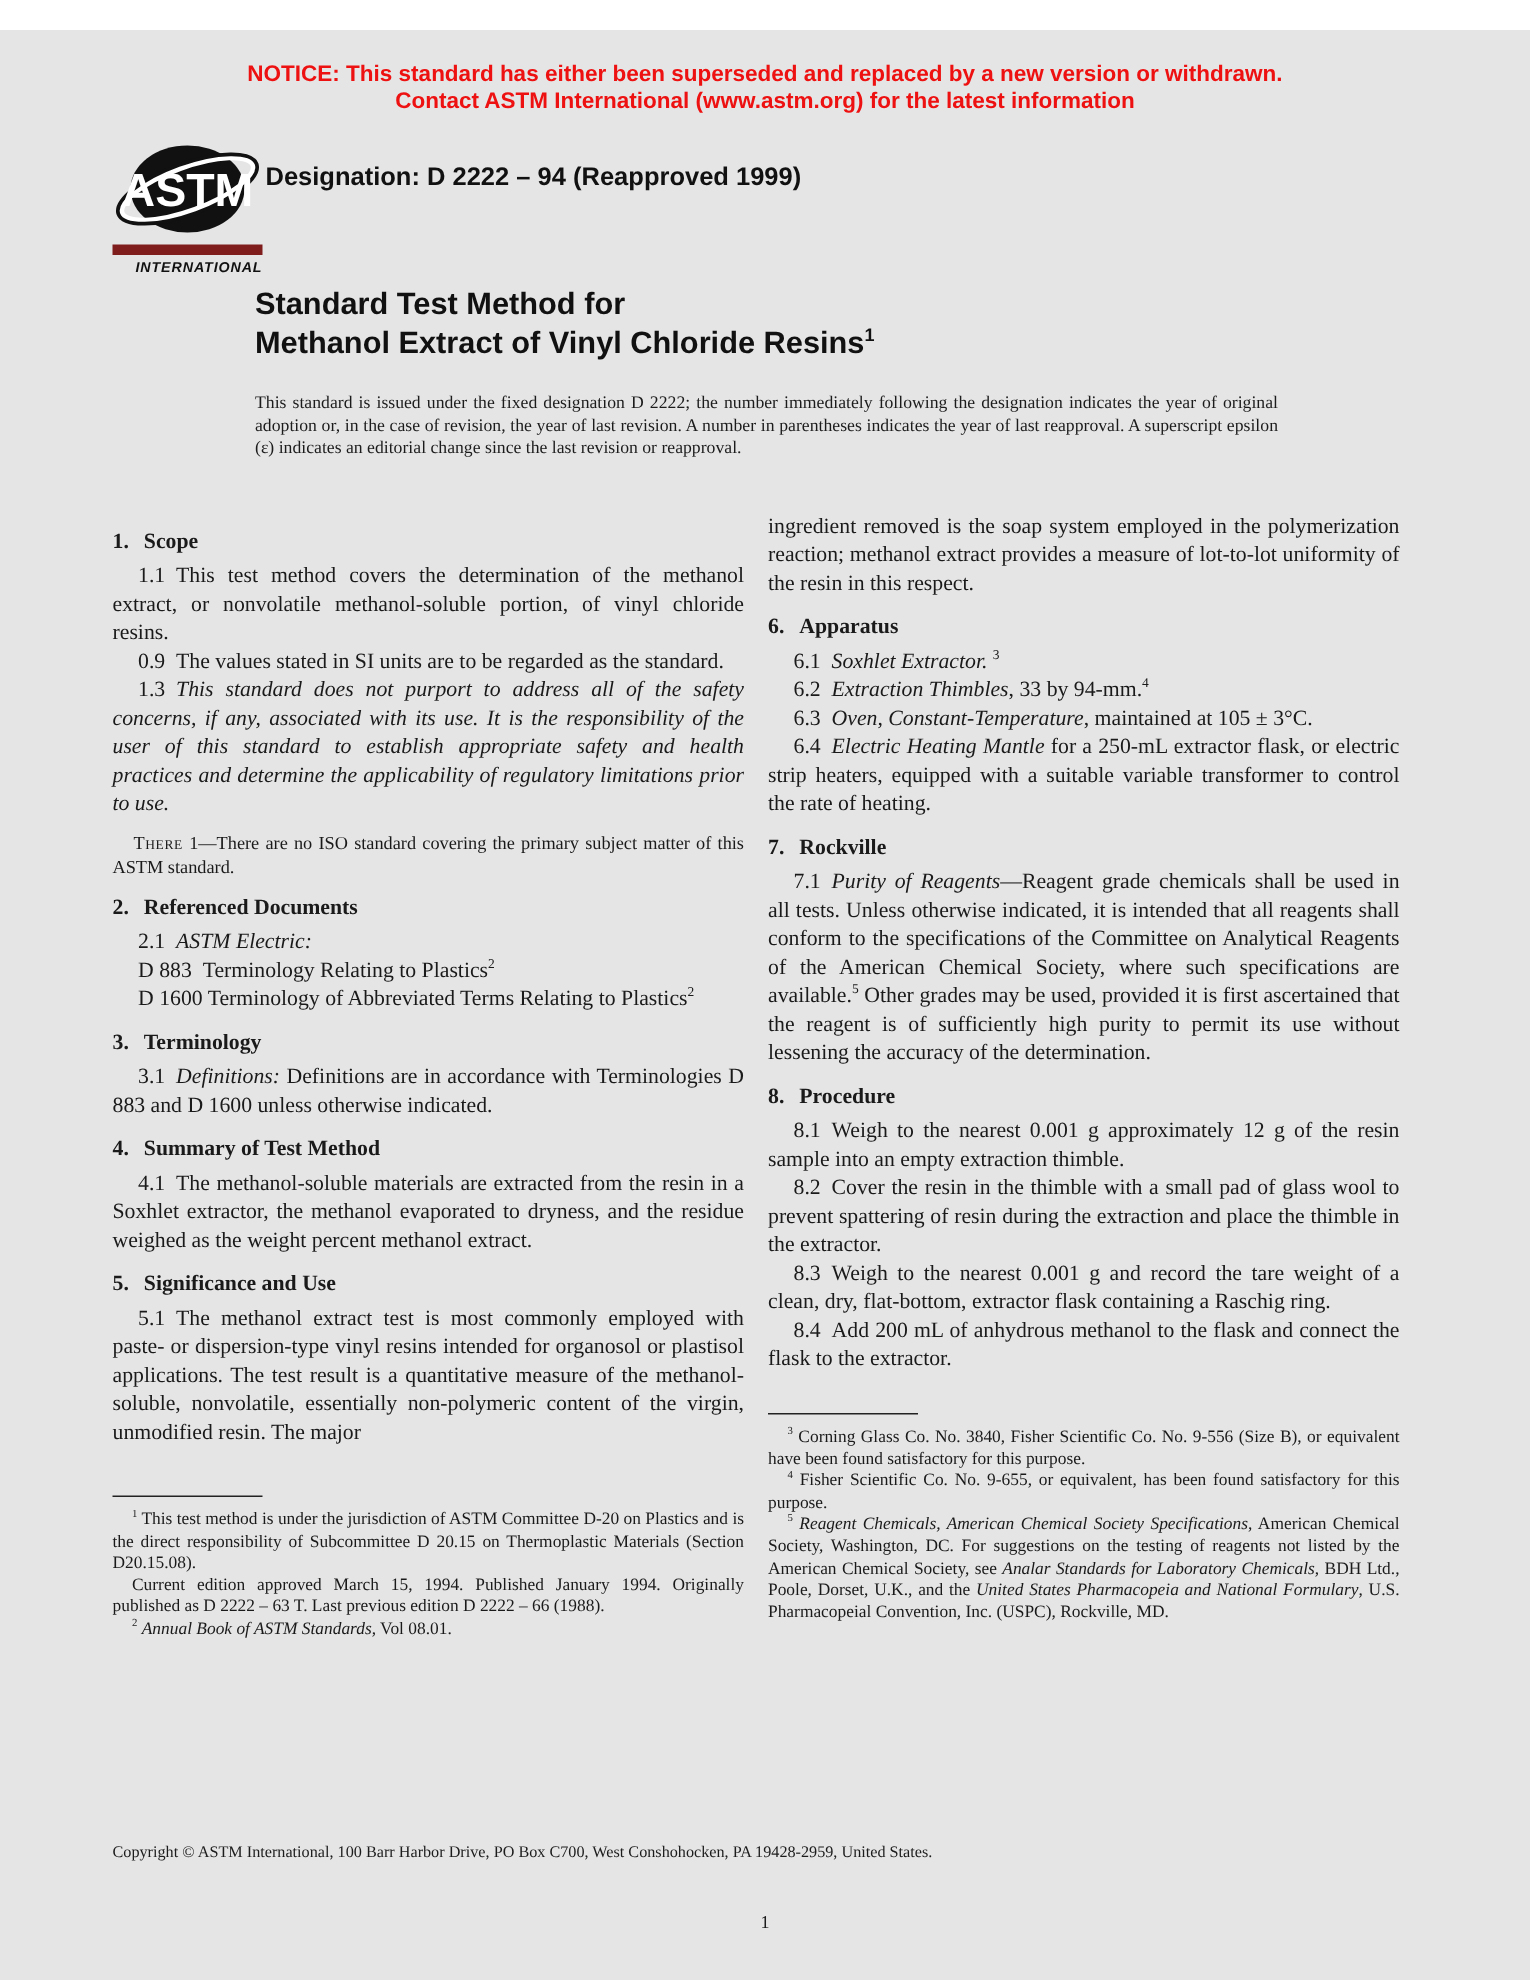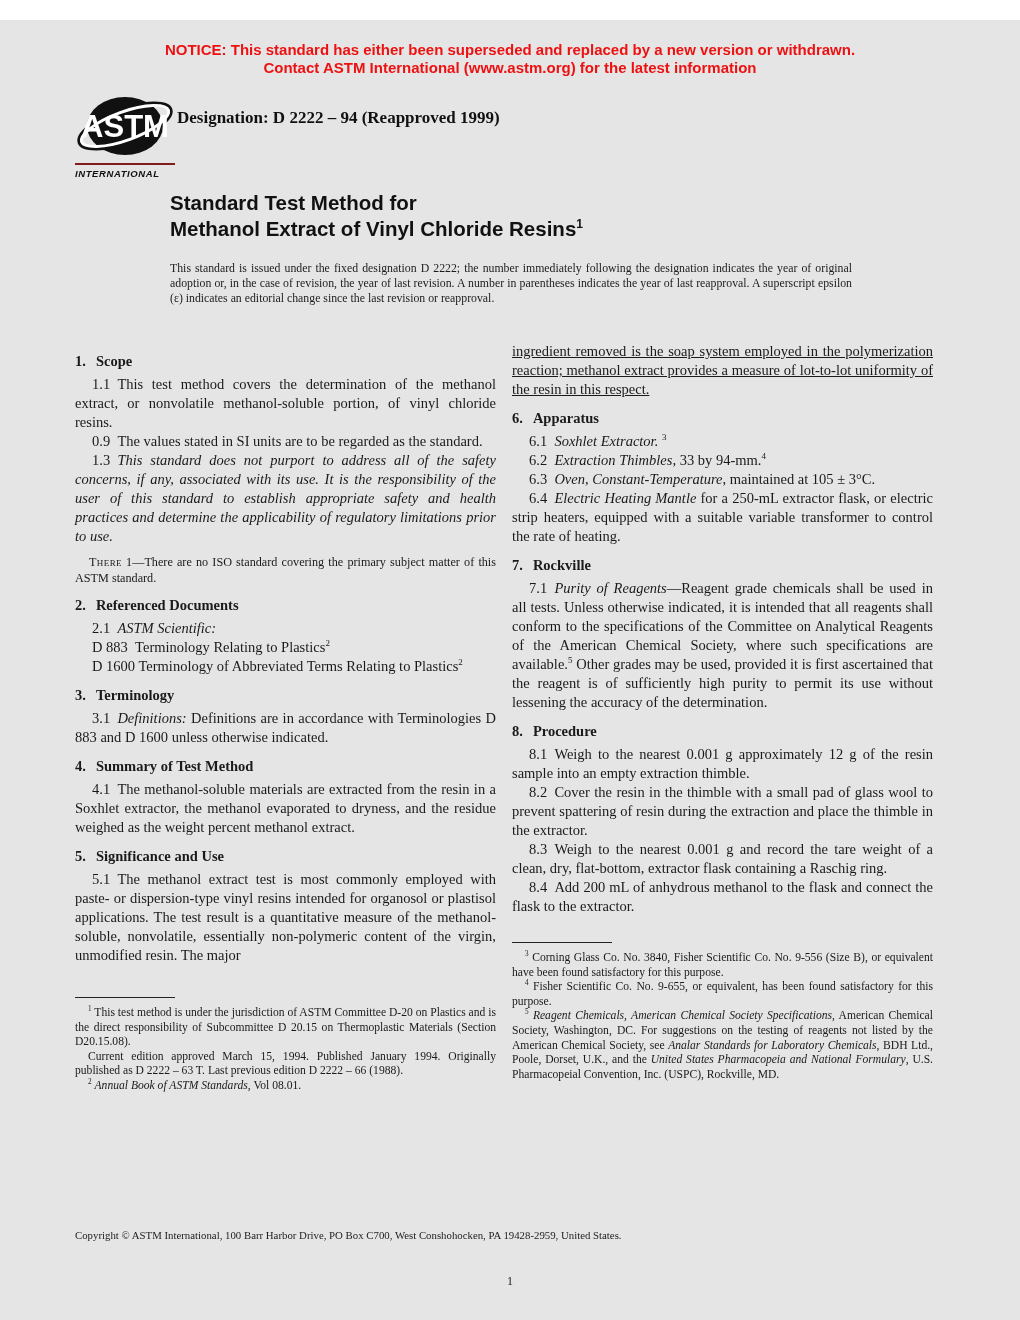--- a/index.html
+++ b/index.html
@@ -24,27 +24,27 @@
     font-weight:bold;font-size:15px;line-height:17.5px;
     color:var(--notice-red);
   }
   
   .logo{position:absolute;top:74px;left:75px;width:104px;}
   .logo svg{display:block;}
   .logo-intl{
     font-family:"Liberation Sans","DejaVu Sans",sans-serif;
     font-style:italic;font-weight:bold;font-size:9.5px;
     letter-spacing:0.6px;color:#111;
-    border-top:2px solid #7f1d1d;
+    border-top:7px solid #7f1d1d;
     margin-top:1px;padding-top:3px;
-    width:100px;text-align:left;
+    width:100px;text-align:right;
   }
   .designation{
     position:absolute;top:88px;left:177px;
-    font-family:Liberation Serif, serif;
+    font-family:Liberation Sans, sans-serif;
     font-weight:bold;font-size:17px;color:#111;
   }
   
   .title-block{position:absolute;top:170px;left:170px;width:682px;}
   .doc-title{
     margin:0;
     font-family:"Liberation Sans","DejaVu Sans",sans-serif;
     font-weight:bold;font-size:20.5px;line-height:26px;color:#111;
   }
   .doc-title sup{font-size:12px;vertical-align:super;line-height:0;}
@@ -55,21 +55,21 @@
   }
   
   .columns{
     position:absolute;top:322px;left:75px;width:870px;
     display:flex;gap:16px;
   }
   .col{width:421px;font-size:14.5px;line-height:19px;text-align:justify;}
   .blk-heading{font-weight:bold;margin:10px 0 4px 0;text-align:left;}
   .blk-heading .hnum{margin-right:10px;}
   .blk-para{text-indent:17px;margin:0;}
-  .blk-cont{text-indent:0;margin:0;text-decoration:underline;}
+  .blk-cont{text-indent:0;margin:0;}
   .blk-note{font-size:12.2px;line-height:15.5px;margin:9px 0 2px 0;text-indent:14px;}
   .blk-ref{padding-left:30px;text-indent:-13px;margin:0;text-align:justify;}
   .r-i{font-style:italic;}
   .r-sc{font-variant:small-caps;letter-spacing:0.4px;}
   sup{font-size:0.62em;vertical-align:super;line-height:0;}
   
   .footnotes{font-size:11.6px;line-height:14.6px;text-align:justify;}
   .fn-left{margin-top:32px;}
   .fn-right{margin-top:26px;}
   .fn-sep{width:100px;border-top:1.5px solid #222;margin:0 0 8px 0;}
@@ -115,21 +115,21 @@
   </div>
 
   <div class="columns">
     <div class="col">
         <div class="blk-heading"><span class="hnum">1.</span><span>Scope</span></div>
         <div class="blk-para"><span>1.1 This test method covers the determination of the methanol extract, or nonvolatile methanol-soluble portion, of vinyl chloride resins.</span></div>
         <div class="blk-para"><span>0.9 The values stated in SI units are to be regarded as the standard.</span></div>
         <div class="blk-para"><span>1.3 </span><span class="r-i">This standard does not purport to address all of the safety concerns, if any, associated with its use. It is the responsibility of the user of this standard to establish appropriate safety and health practices and determine the applicability of regulatory limitations prior to use.</span></div>
         <div class="blk-note"><span class="r-sc">There</span><span> 1—There are no ISO standard covering the primary subject matter of this ASTM standard.</span></div>
         <div class="blk-heading"><span class="hnum">2.</span><span>Referenced Documents</span></div>
-        <div class="blk-para"><span>2.1 </span><span class="r-i">ASTM Scientific:</span></div>
+        <div class="blk-para"><span>2.1 </span><span class="r-i">ASTM Electric:</span></div>
         <div class="blk-ref"><span>D 883 Terminology Relating to Plastics</span><sup>2</sup></div>
         <div class="blk-ref"><span>D 1600 Terminology of Abbreviated Terms Relating to Plastics</span><sup>2</sup></div>
         <div class="blk-heading"><span class="hnum">3.</span><span>Terminology</span></div>
         <div class="blk-para"><span>3.1 </span><span class="r-i">Definitions:</span><span> Definitions are in accordance with Terminologies D 883 and D 1600 unless otherwise indicated.</span></div>
         <div class="blk-heading"><span class="hnum">4.</span><span>Summary of Test Method</span></div>
         <div class="blk-para"><span>4.1 The methanol-soluble materials are extracted from the resin in a Soxhlet extractor, the methanol evaporated to dryness, and the residue weighed as the weight percent methanol extract.</span></div>
         <div class="blk-heading"><span class="hnum">5.</span><span>Significance and Use</span></div>
         <div class="blk-para"><span>5.1 The methanol extract test is most commonly employed with paste- or dispersion-type vinyl resins intended for organosol or plastisol applications. The test result is a quantitative measure of the methanol-soluble, nonvolatile, essentially non-polymeric content of the virgin, unmodified resin. The major</span></div>
         <div class="footnotes fn-left">
           <div class="fn-sep"></div>

